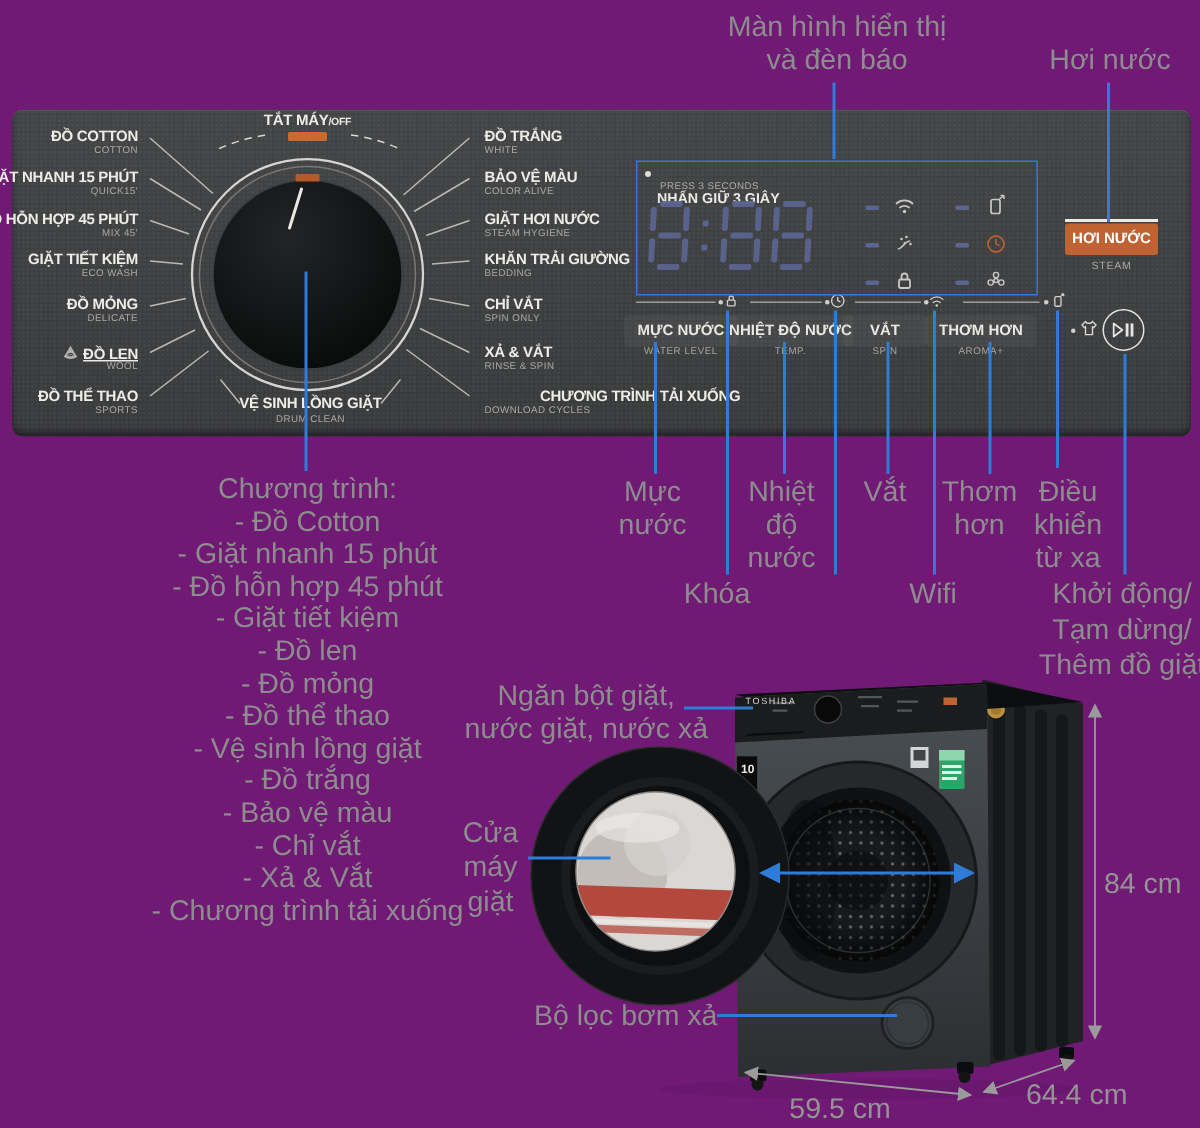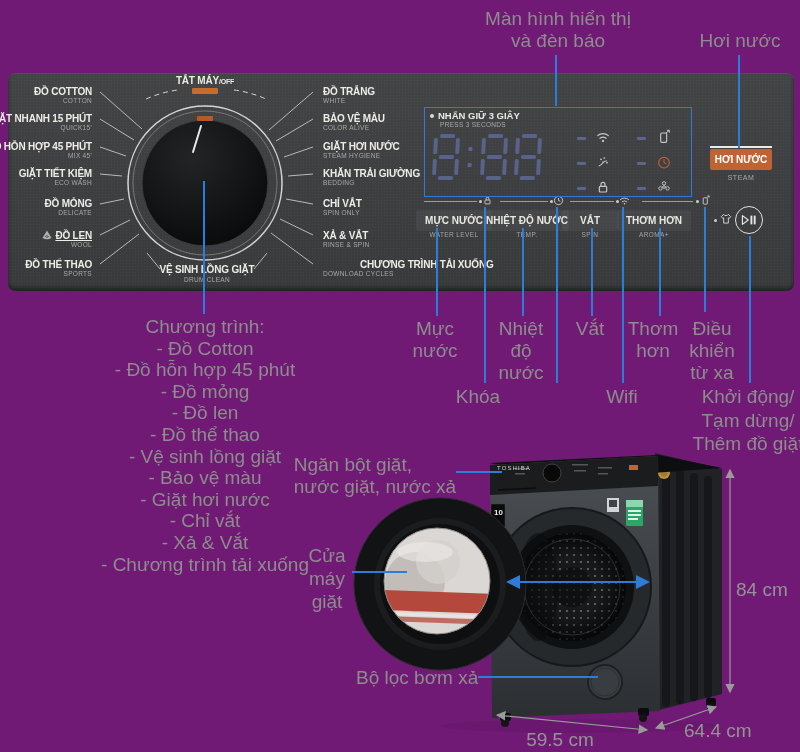--- a/index.html
+++ b/index.html
@@ -24,21 +24,21 @@
   .panel-svg { position:absolute; left:8px; top:73px; width:786px; height:218px; z-index:2; }
   .pvn { position:absolute; color:#edece6; font-size:10px; font-weight:bold; letter-spacing:-0.2px; white-space:nowrap; z-index:3; }
   .pen { position:absolute; color:#a9a9a4; font-size:6.5px; letter-spacing:0.3px; white-space:nowrap; z-index:3; }
   .anchor-r { right:708px; text-align:right; }
   .anchor-l { left:323px; text-align:left; }
   .ctr { transform:translateX(-50%); }
 
   
   .dispbox { position:absolute; left:424px; top:107px; width:268px; height:90px;
              border:1.5px solid #2f7ad8; z-index:4; }
-  .hold-vn { position:absolute; left:13px; top:2px; color:#e9e8e2; font-size:9.5px; font-weight:bold; white-space:nowrap; }
+  .hold-vn { position:absolute; left:13px; top:19px; color:#e9e8e2; font-size:9.5px; font-weight:bold; white-space:nowrap; }
   .hold-en { position:absolute; left:15px; top:13px; color:#a9a9a4; font-size:6.5px; letter-spacing:.3px; }
   .ind-dot { position:absolute; left:5px; top:6px; width:4px; height:4px; border-radius:50%; background:#dddcd6; }
   
   .seg-digits { position:absolute; left:8px; top:26px; display:flex; gap:8px; transform:skewX(-3deg); }
   .d7 { position:relative; width:26px; height:46px; }
   .sg { position:absolute; background:#5a6590; border-radius:1.5px; opacity:.92; }
   .sg.h { width:15px; height:4px; left:5.5px; }
   .sg.t { top:0; } .sg.m { top:21px; } .sg.b { top:42px; }
   .sg.v { width:4px; height:16px; }
   .sg.tl { left:0; top:4px; } .sg.tr { right:0; top:4px; }
@@ -305,27 +305,29 @@
   <div class="vline" style="left:556px; top:207px; height:176px;"></div>
   <div class="vline" style="left:591px; top:228px; height:88px;"></div>
   <div class="vline" style="left:622px; top:207px; height:176px;"></div>
   <div class="vline" style="left:659px; top:228px; height:88px;"></div>
   <div class="vline" style="left:704px; top:207px; height:105px;"></div>
   <div class="vline" style="left:749px; top:236px; height:147px;"></div>
 
   <div class="callout" style="left:70px; top:316px; width:270px; line-height:21.6px;">
     <div>Chương trình:</div>
     <div>- Đồ Cotton</div>
+    <div>- Giặt nhanh 15 phút</div>
     <div>- Đồ hỗn hợp 45 phút</div>
+    <div>- Giặt tiết kiệm</div>
+    <div>- Đồ len</div>
     <div>- Đồ mỏng</div>
-    <div>- Đồ len</div>
     <div>- Đồ thể thao</div>
     <div>- Vệ sinh lồng giặt</div>
+    <div>- Đồ trắng</div>
     <div>- Bảo vệ màu</div>
-    <div>- Giặt hơi nước</div>
     <div>- Chỉ vắt</div>
     <div>- Xả &amp; Vắt</div>
     <div>- Chương trình tải xuống</div>
   </div>
 
   <div class="callout" style="left:400px; top:318px; width:70px;">
     <div>Mực</div>
       <div>nước</div>
   </div>
   <div class="callout" style="left:486px; top:318px; width:70px;">
@@ -465,21 +467,21 @@
     <line x1="157" y1="275" x2="307" y2="290" stroke="#9a9a9a" stroke-width="1.2" marker-start="url(#mg)" marker-end="url(#mg)"></line>
     <line x1="316" y1="288" x2="376" y2="267" stroke="#9a9a9a" stroke-width="1.2" marker-start="url(#mg)" marker-end="url(#mg)"></line>
   </svg>
 
   <div class="brand">TOSHIBA</div>
   <div class="badge10">10</div>
   <div class="dim" style="left:736px; top:579px;">84 cm</div>
   <div class="dim" style="left:505px; top:729px; width:110px; text-align:center;">59.5 cm</div>
   <div class="dim" style="left:684px; top:720px;">64.4 cm</div>
 
-  <div class="callout" style="right:344px; top:454px; text-align:left; white-space:nowrap;">
+  <div class="callout" style="right:328px; top:454px; text-align:center; white-space:nowrap;">
     <div>Ngăn bột giặt,</div>
       <div>nước giặt, nước xả</div>
   </div>
   <div class="hline" style="left:456px; top:471px; width:46px;"></div>
 
   <div class="callout" style="left:292px; top:544px; width:70px; line-height:23px;">
     <div>Cửa</div>
       <div>máy</div>
       <div>giặt</div>
   </div>

